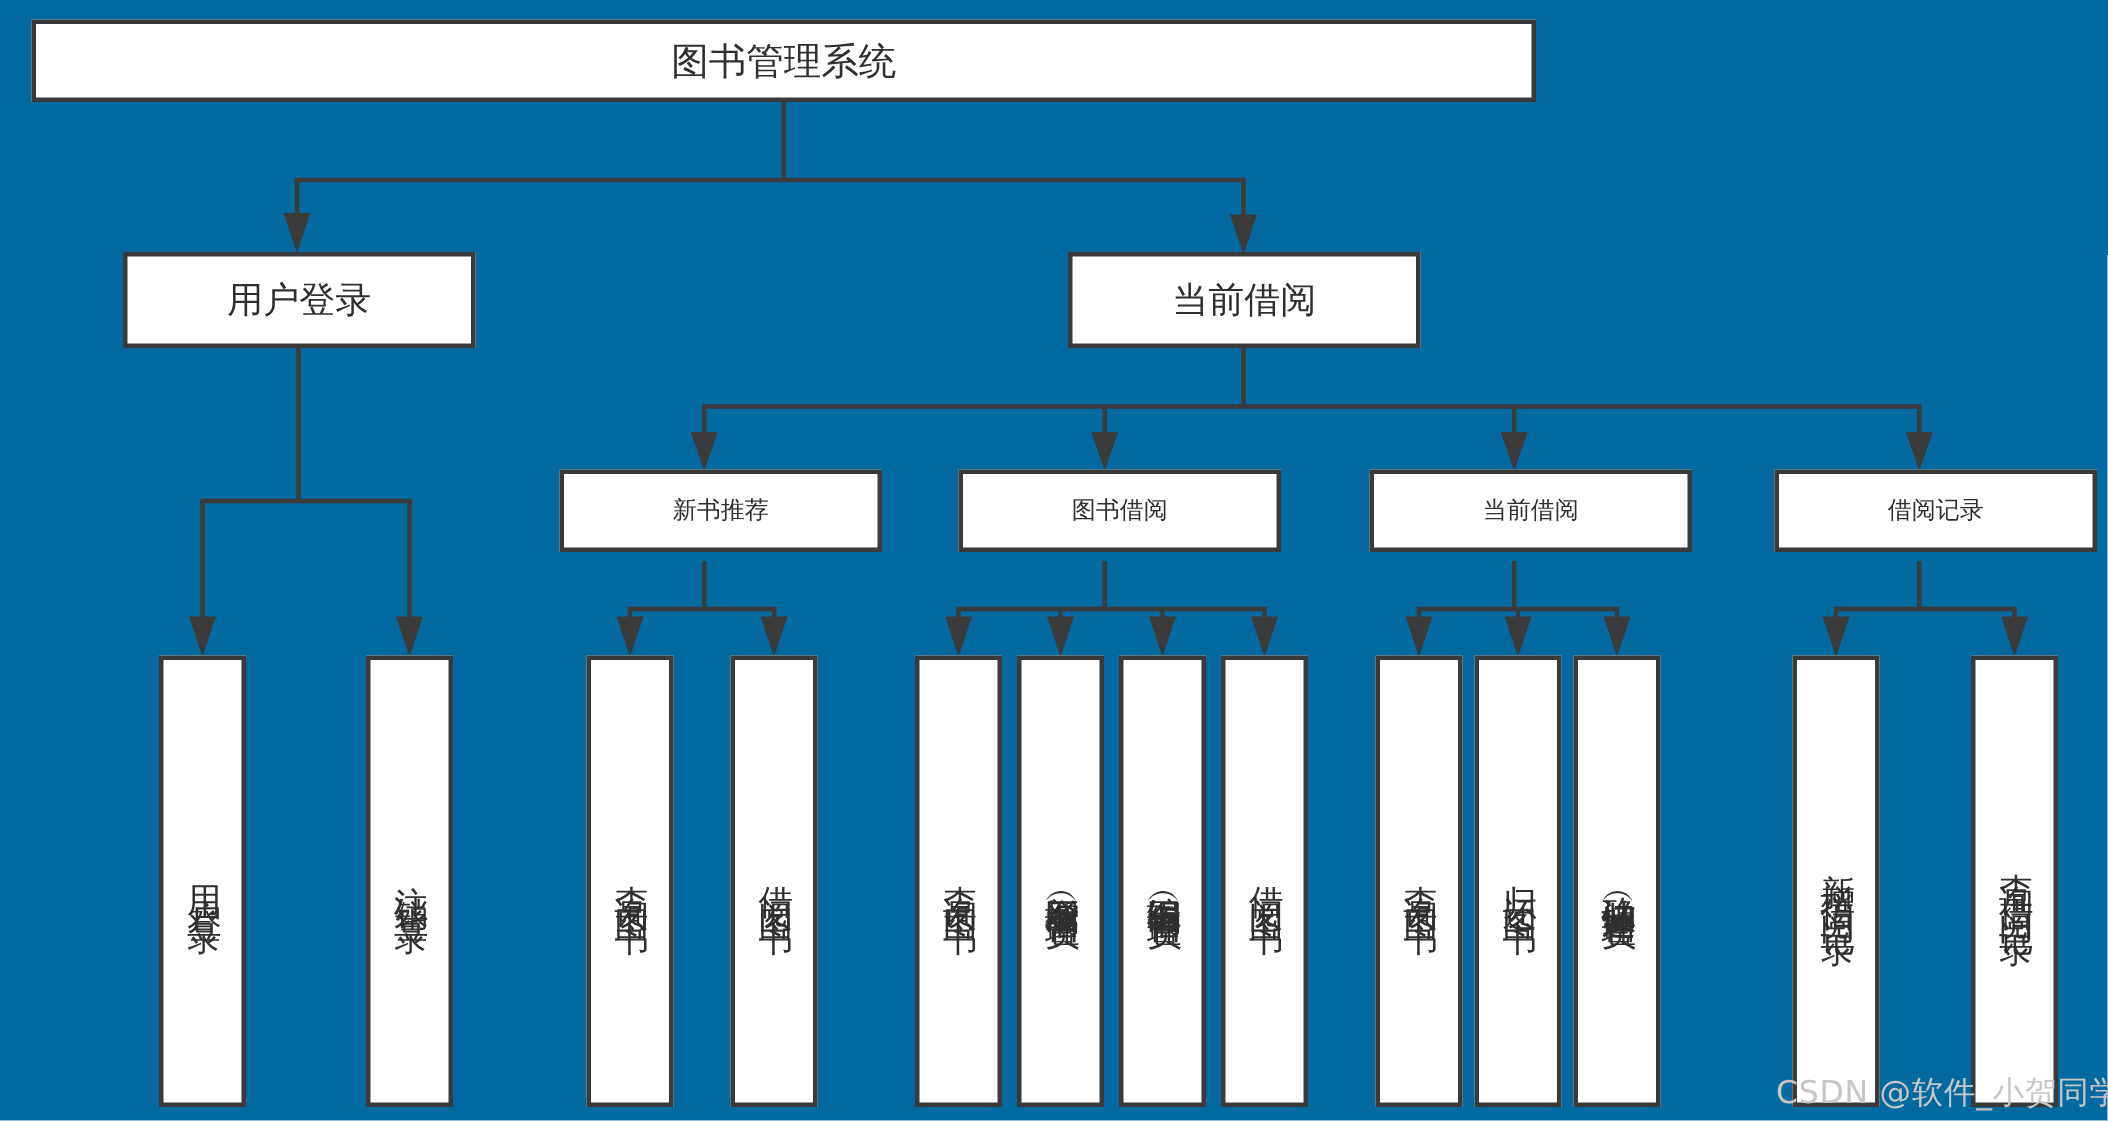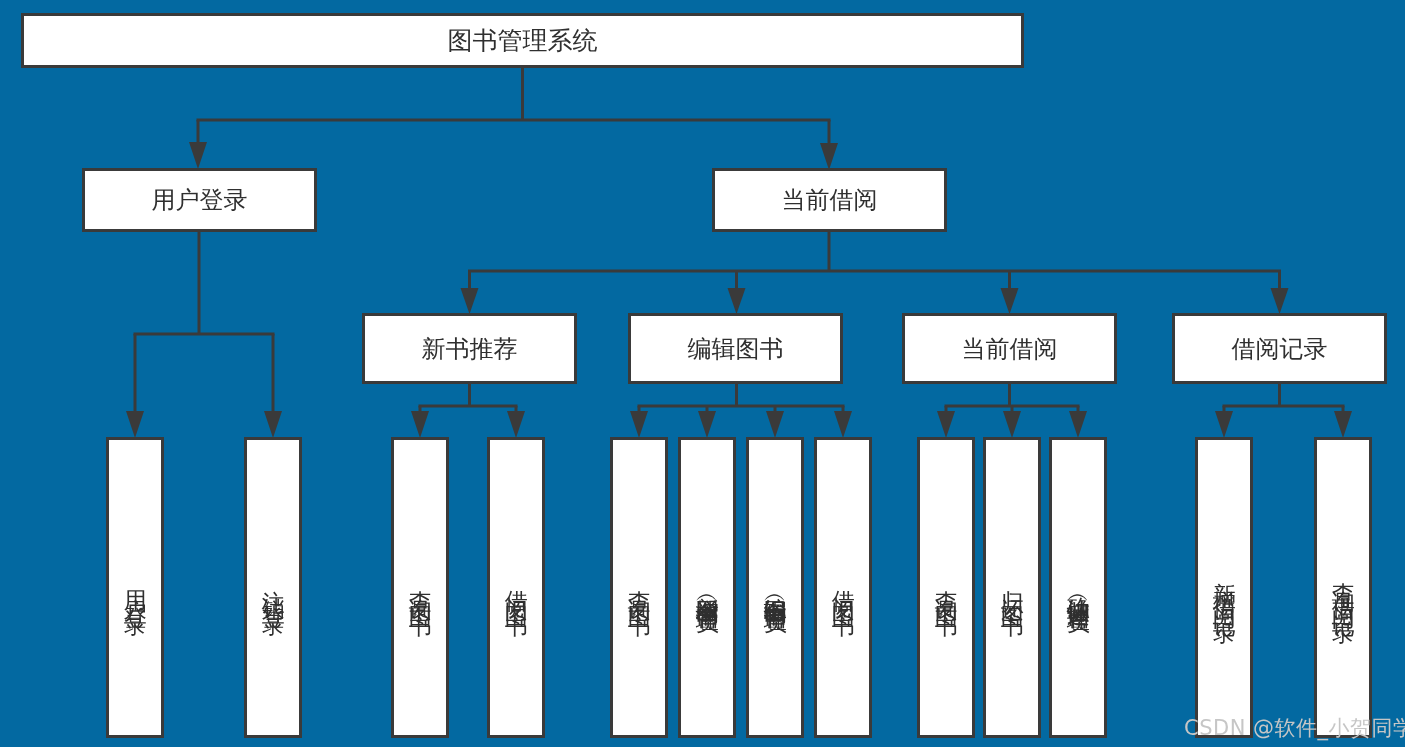--- a/index.html
+++ b/index.html
@@ -23,21 +23,21 @@
     box-sizing: border-box;
     border: 3px solid #3a3a3a;
     background: #ffffff;
     display: flex;
     align-items: center;
     justify-content: center;
     text-align: center;
   }
   .root  { left:21px;  top:13px;  width:1003px; height:55px; font-size:25px; }
   .lvl2  { width:235px; height:64px; font-size:24px; }
-  .lvl3  { width:215px; height:71px; font-size:24px; }
+  .lvl3  { width:215px; height:55px; font-size:16px;margin-left:11px; }
   .leaf  { width:58px;  height:301px; top:437px; }
   .vtext {
     writing-mode: vertical-rl;
     text-orientation: mixed;
     font-size: 23px;
     line-height: 1.1;
     letter-spacing: 8px;
   }
   .leaf.long .vtext { letter-spacing: 2px; }
   .watermark {
@@ -129,21 +129,21 @@
     <span>用户登录</span>
   </div>
   <div class="box lvl2" style="left:712px; top:168px;">
     <span>当前借阅</span>
   </div>
 
   <div class="box lvl3" style="left:362px; top:313px;">
     <span>新书推荐</span>
   </div>
   <div class="box lvl3" style="left:628px; top:313px;">
-    <span>编辑图书</span>
+    <span>图书借阅</span>
   </div>
   <div class="box lvl3" style="left:902px; top:313px;text-align:right;">
     <span>当前借阅</span>
   </div>
   <div class="box lvl3" style="left:1172px; top:313px;">
     <span>借阅记录</span>
   </div>
 
   <div class="box leaf" style="left:106px;">
     <span class="vtext">用户登录</span>

